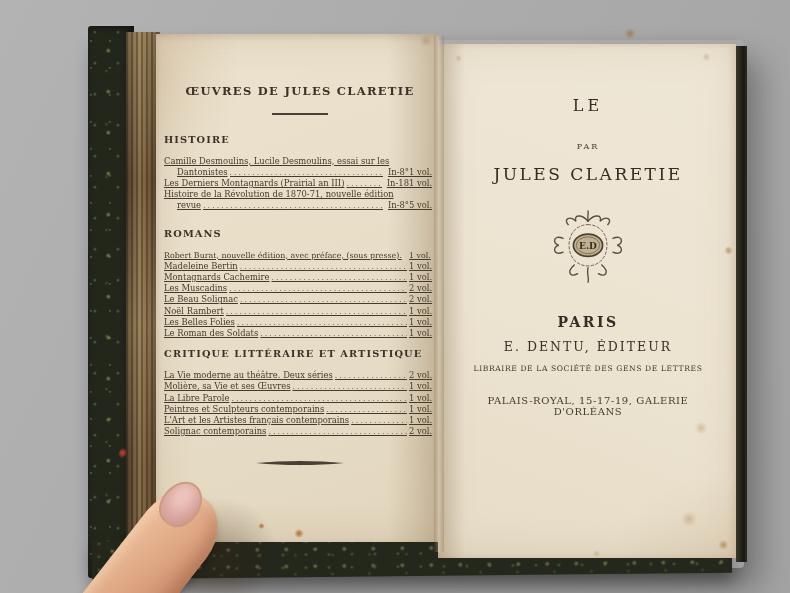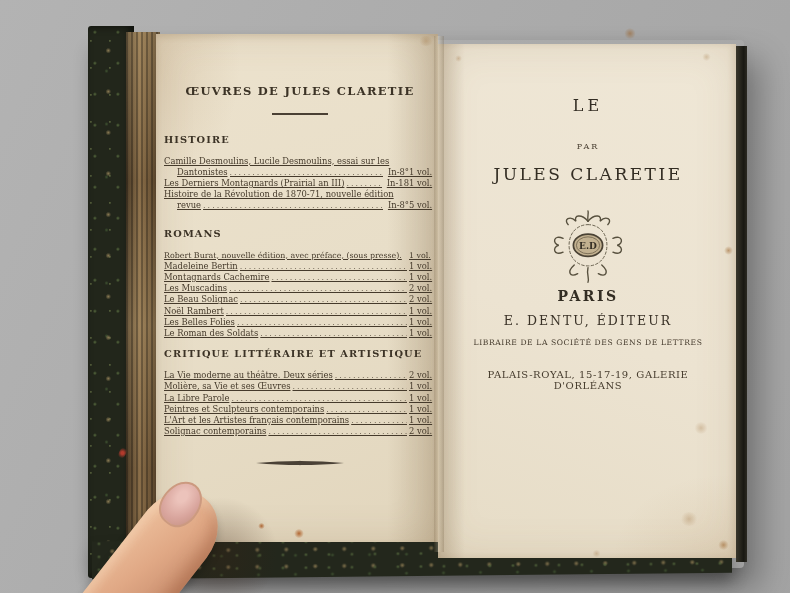--- a/index.html
+++ b/index.html
@@ -90,21 +90,21 @@
   .ornament{margin:22px auto 0;display:block;}
 
   
   .right-text{position:absolute;left:452px;top:96px;width:272px;z-index:7;color:#3e352a;text-align:center;}
   .t-le{font-size:16px;letter-spacing:4px;color:#332d23;}
   .t-main{font-size:37px;letter-spacing:8px;padding-left:8px;margin-top:22px;color:#2e2920;}
   .t-sub{font-size:13.5px;font-style:italic;margin-top:34px;color:#4a4033;}
   .t-par{font-size:8px;letter-spacing:2px;margin-top:27px;color:#4a4033;}
   .t-author{font-size:17px;letter-spacing:2.5px;margin-top:13px;color:#332d23;}
   .t-monogram{margin-top:26px;}
-  .t-city{font-size:14px;letter-spacing:2.5px;font-weight:bold;color:#332d23;}
+  .t-city{font-size:14px;letter-spacing:2.5px;margin-top:26px;font-weight:bold;color:#332d23;}
   .t-pub{font-size:12.5px;letter-spacing:2px;margin-top:9px;color:#3a3227;}
   .t-imp1{font-size:7.6px;letter-spacing:.6px;margin-top:10px;color:#453b2d;}
   .t-imp2{font-size:10px;letter-spacing:.6px;margin-top:22px;color:#453b2d;}
   .t-year{font-size:7px;margin-top:7px;color:#5a4d3a;opacity:.8;filter:blur(.3px);}
 </style>
 </head>
 <body>
 
 <div class="photo">
   <div class="book-shadow"></div>

